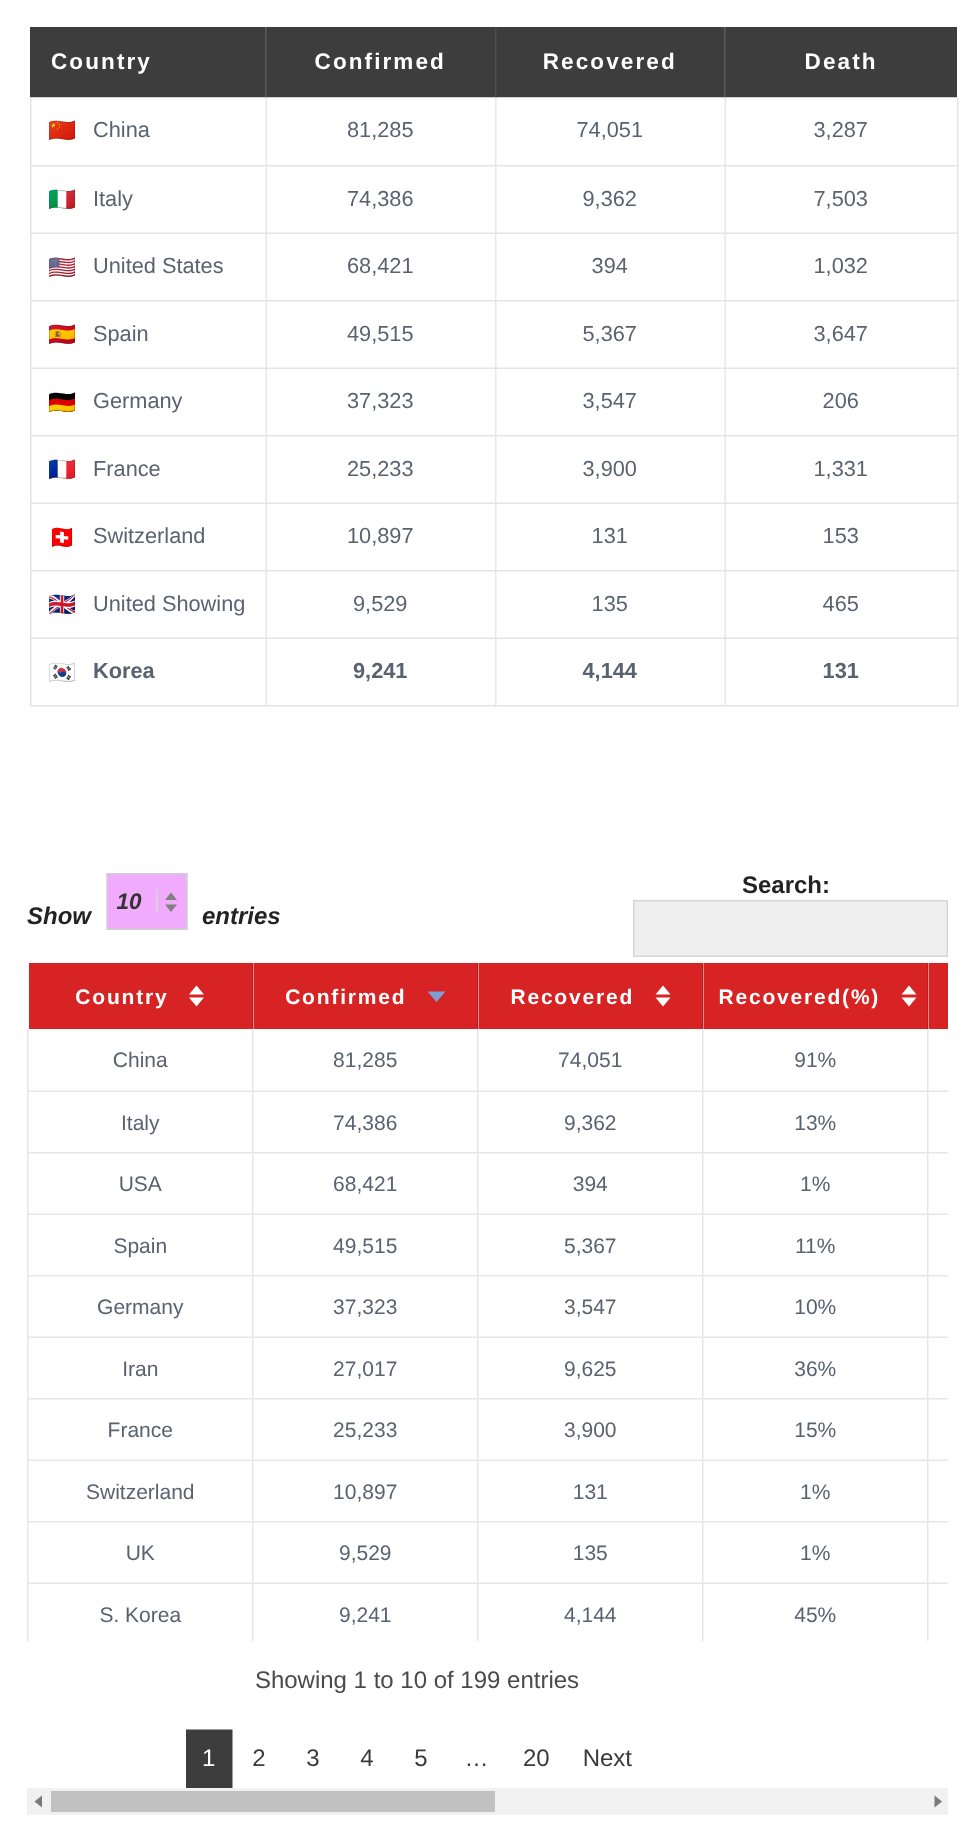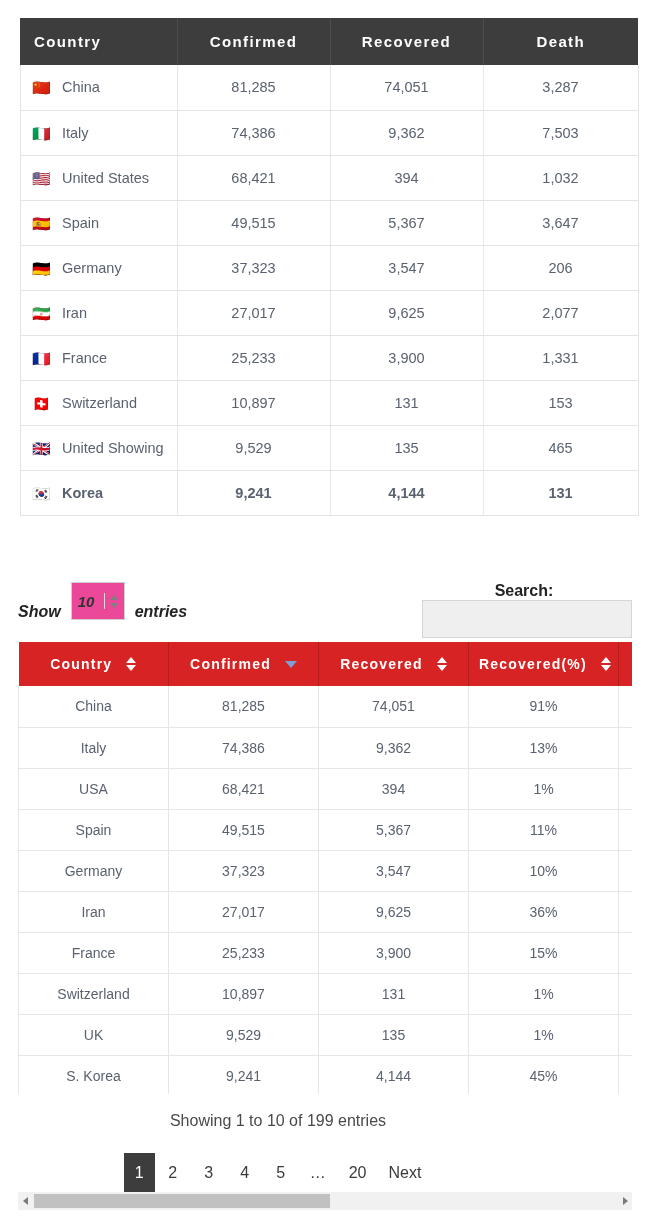--- a/index.html
+++ b/index.html
@@ -84,21 +84,21 @@
   .dt-length {
     position: absolute; left: 0; top: 0;
     display: flex; align-items: flex-end;
     font-size: 16px; font-weight: bold; color: #232323; font-style: italic;
   }
   .dt-length .lbl { line-height: 1; }
   .dt-length-input {
     width: 54px; height: 38px;
     margin: 0 10px;
     border: 1px solid #cfcfcf;
-    background: #ec4899;
+    background: #f0abfc;
     font-size: 15px;
     font-family: "Liberation Sans", sans-serif;
     color: #2a2a2a;
     padding: 0 6px;
     display: flex; align-items: center; justify-content: space-between;
   }
   .dt-length-input .val { color:#333; font-size:15px; }
   .dt-length-input .spin {
     display: flex; flex-direction: column; align-items: center;
     border-left: 1px solid #d7d7d7; padding-left: 5px; line-height: 0;
@@ -284,26 +284,20 @@
             <td class="cell-country"><span class="flag">🇪🇸</span><span>Spain</span></td>
             <td>49,515</td>
             <td>5,367</td>
             <td>3,647</td>
           </tr>
           <tr>
             <td class="cell-country"><span class="flag">🇩🇪</span><span>Germany</span></td>
             <td>37,323</td>
             <td>3,547</td>
             <td>206</td>
-          </tr>
-          <tr>
-            <td class="cell-country"><span class="flag">🇮🇷</span><span>Iran</span></td>
-            <td>27,017</td>
-            <td>9,625</td>
-            <td>2,077</td>
           </tr>
           <tr>
             <td class="cell-country"><span class="flag">🇫🇷</span><span>France</span></td>
             <td>25,233</td>
             <td>3,900</td>
             <td>1,331</td>
           </tr>
           <tr>
             <td class="cell-country"><span class="flag">🇨🇭</span><span>Switzerland</span></td>
             <td>10,897</td>

